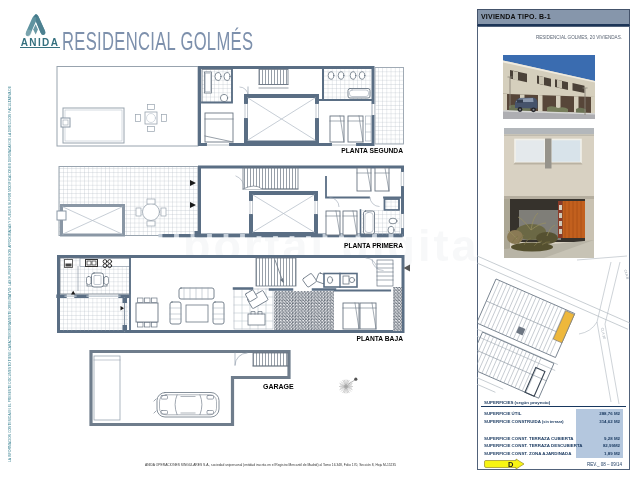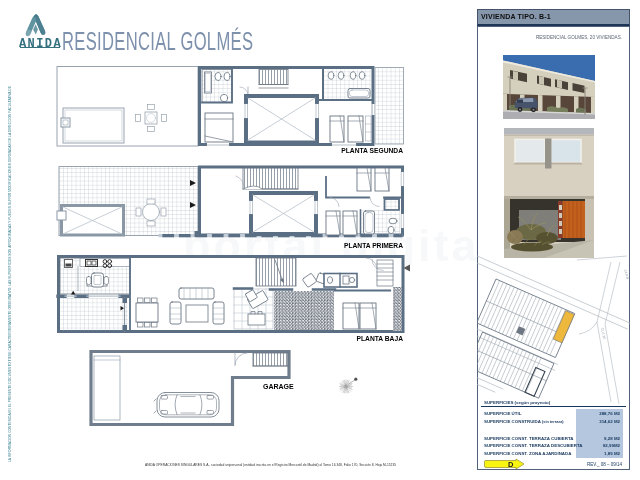--- a/index.html
+++ b/index.html
@@ -16,21 +16,21 @@
 
 <div class="abs" style="left:18px;top:5px;width:46px;height:45px;">
 <svg width="46" height="45" viewBox="0 0 46 45">
   <path d="M17.7 9.2 C16.2 9.8 15 11.5 13.8 14 L8.3 26.5 C7.4 28.8 7.7 30.2 8.7 30.8 C10 31.5 11.6 30.8 12.6 28.6 L17.9 16.4 L22.5 27.4 C23.5 29.7 25 30.3 26.3 29.6 C27.5 28.9 27.7 27.4 26.7 25.2 L20.6 11.7 C19.8 9.9 18.9 9 17.7 9.2 Z" fill="#5f93a0"></path>
   <path d="M20.6 11.7 L26.7 25.2 C27.7 27.4 27.5 28.9 26.3 29.6 C25 30.3 23.5 29.7 22.5 27.4 L18.5 17.8 L17.9 16.4 L17.7 9.2 C18.9 9 19.8 9.9 20.6 11.7 Z" fill="#4d8191"></path>
   <path d="M17.6 19.2 L19.9 24.6 L17.7 29.6 L15.2 24.6 Z" fill="#6b9aa6"></path>
   <ellipse cx="10.6" cy="28" rx="2.6" ry="3.4" fill="#8fb2ba" opacity="0.55" transform="rotate(22 10.6 28)"></ellipse>
   <path d="M17.7 9.2 L20 12.6 L17.8 11.8 L15.4 12.8 Z" fill="#43798a"></path>
 </svg>
 </div>
-<div class="abs" style="left:19px;top:37px;width:42px;text-align:center;font-size:12px;font-weight:bold;letter-spacing:1.4px;color:#35707f;font-family:Liberation Mono, monospace;">ANIDA</div>
+<div class="abs" style="left:19px;top:37px;width:42px;text-align:center;font-size:10px;font-weight:bold;letter-spacing:1.4px;color:#35707f;">ANIDA</div>
 <div class="abs" style="left:20px;top:46.5px;width:40px;border-top:1.4px solid #35707f;"></div>
 
 <div class="abs" style="left:62px;top:27px;font-size:25.5px;color:#7d90ac;white-space:nowrap;transform:scaleX(0.65);transform-origin:left top;letter-spacing:0.5px;">RESIDENCIAL GOLMÉS</div>
 
 <div class="abs" style="left:253px;top:147px;width:150px;text-align:right;font-size:6.7px;font-weight:bold;color:#000;">PLANTA SEGUNDA</div>
 <div class="abs" style="left:253px;top:242px;width:150px;text-align:right;font-size:6.7px;font-weight:bold;color:#000;">PLANTA PRIMERA</div>
 <div class="abs" style="left:253px;top:335px;width:150px;text-align:right;font-size:6.7px;font-weight:bold;color:#000;">PLANTA BAJA</div>
 <div class="abs" style="left:263px;top:383px;font-size:7px;font-weight:bold;color:#000;">GARAGE</div>
 
 <div class="abs" style="left:145px;top:463px;width:900px;text-align:left;font-size:9.7px;transform:scale(0.34);transform-origin:0 0;color:#333;white-space:nowrap;">ANIDA OPERACIONES SINGULARES S.A., sociedad unipersonal (entidad inscrita en el Registro Mercantil de Madrid) al Tomo 16.348, Folio 170, Sección 8, Hoja M-15235</div>

